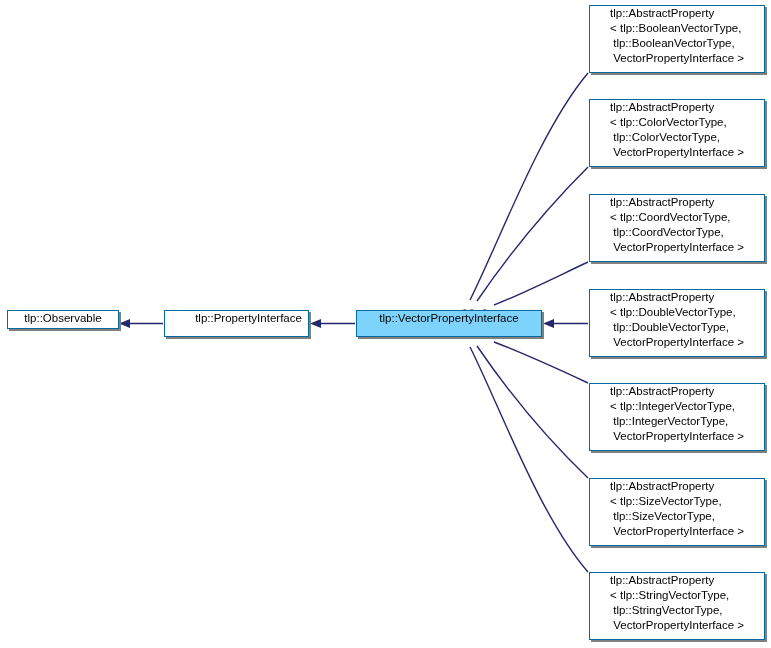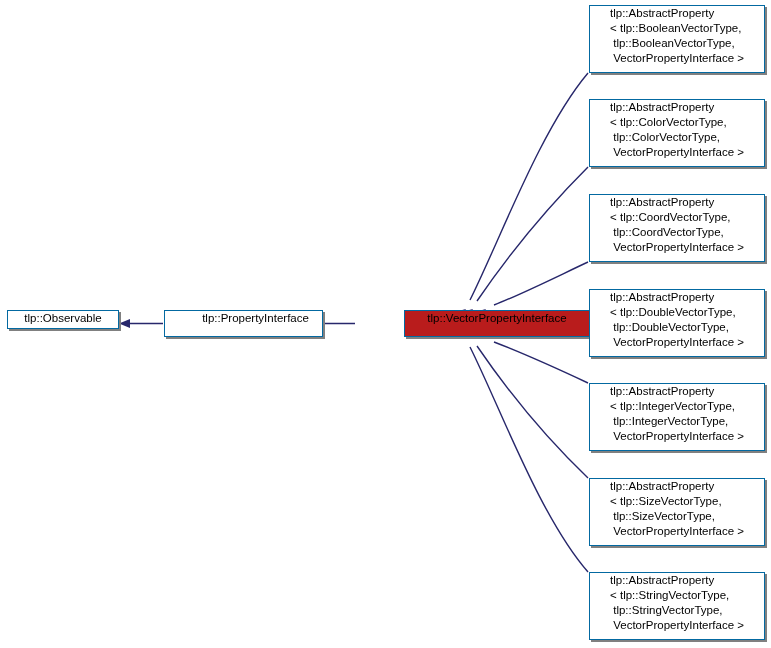--- a/index.html
+++ b/index.html
@@ -28,22 +28,21 @@
     box-sizing: border-box;
     border: 1px solid #0369a1;
     background: #ffffff;
     box-shadow: 2px 2px 0 0 #808080;
     display: flex;
     flex-direction: column;
     align-items: center;
     z-index: 5;
   }
   .node.filled {
-    background: #b91c1c;
-    margin-left: 48px;
+    background: #7dd3fc;
   }
   .node .nlabel {
     font-size: 11.5px;
     line-height: 15px;
     color: #000000;
     white-space: pre;
     text-align: center;
     letter-spacing: 0px;
   }
   .node.multiline .nlabel {
@@ -79,21 +78,21 @@
         <polygon points="486,338 474.5,335 479.9,327.79999999999995" fill="#27276b"></polygon>
         <polygon points="473,338 461.5,335 466.9,327.79999999999995" fill="#27276b"></polygon>
         <polygon points="466,338 454.5,335 459.9,327.79999999999995" fill="#27276b"></polygon>
       </g>
   </svg>
 
   <div id="nodes-layer">
       <div class="node" style="left: 7px; top: 310px; width: 112px; height: 19px;">
         <div class="nlabel">tlp::Observable</div>
       </div>
-      <div class="node" style="left: 164px; top: 310px; width: 159px; height: 27px; padding-left: 24px;">
+      <div class="node" style="left: 164px; top: 310px; width: 145px; height: 27px; padding-left: 24px;">
         <div class="nlabel">tlp::PropertyInterface</div>
       </div>
       <div class="node filled" style="left: 356px; top: 310px; width: 186px; height: 27px;">
         <div class="nlabel">tlp::VectorPropertyInterface</div>
       </div>
       <div class="node multiline" style="left: 589px; top: 5px; width: 176px; height: 68px;">
         <div class="nlabel">tlp::AbstractProperty
 &lt; tlp::BooleanVectorType,
  tlp::BooleanVectorType,
  VectorPropertyInterface &gt;</div>

